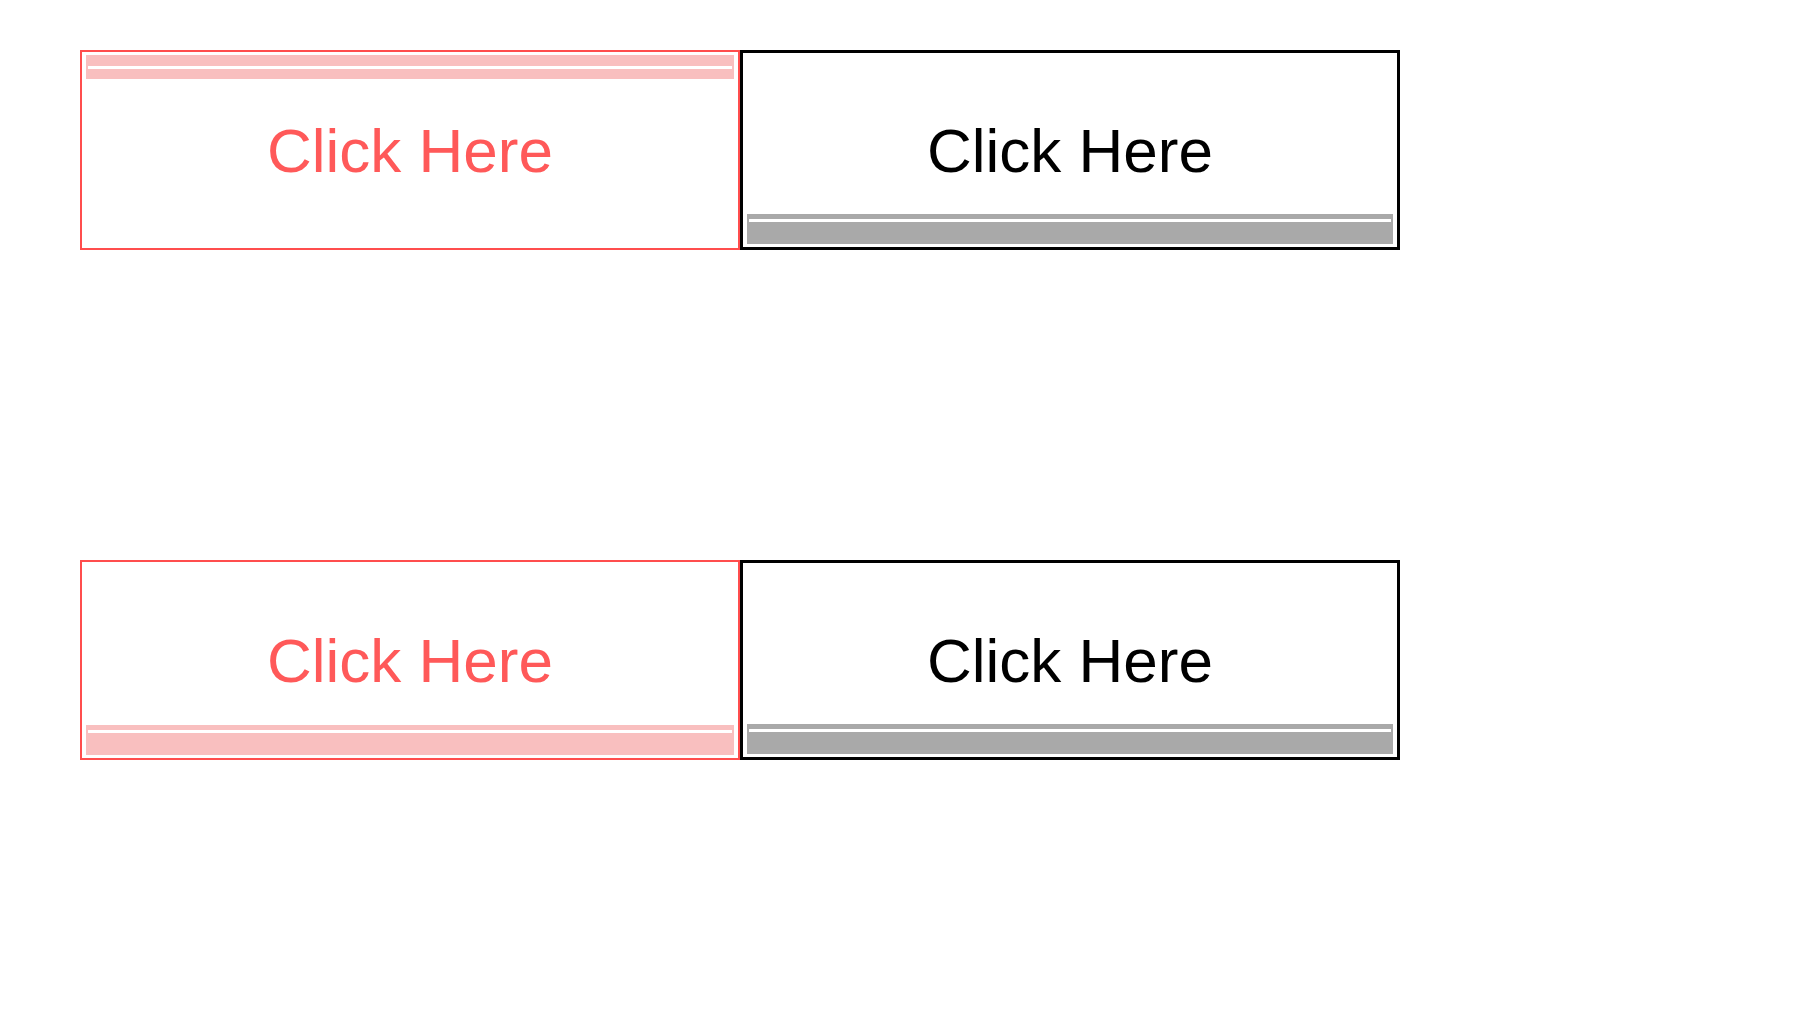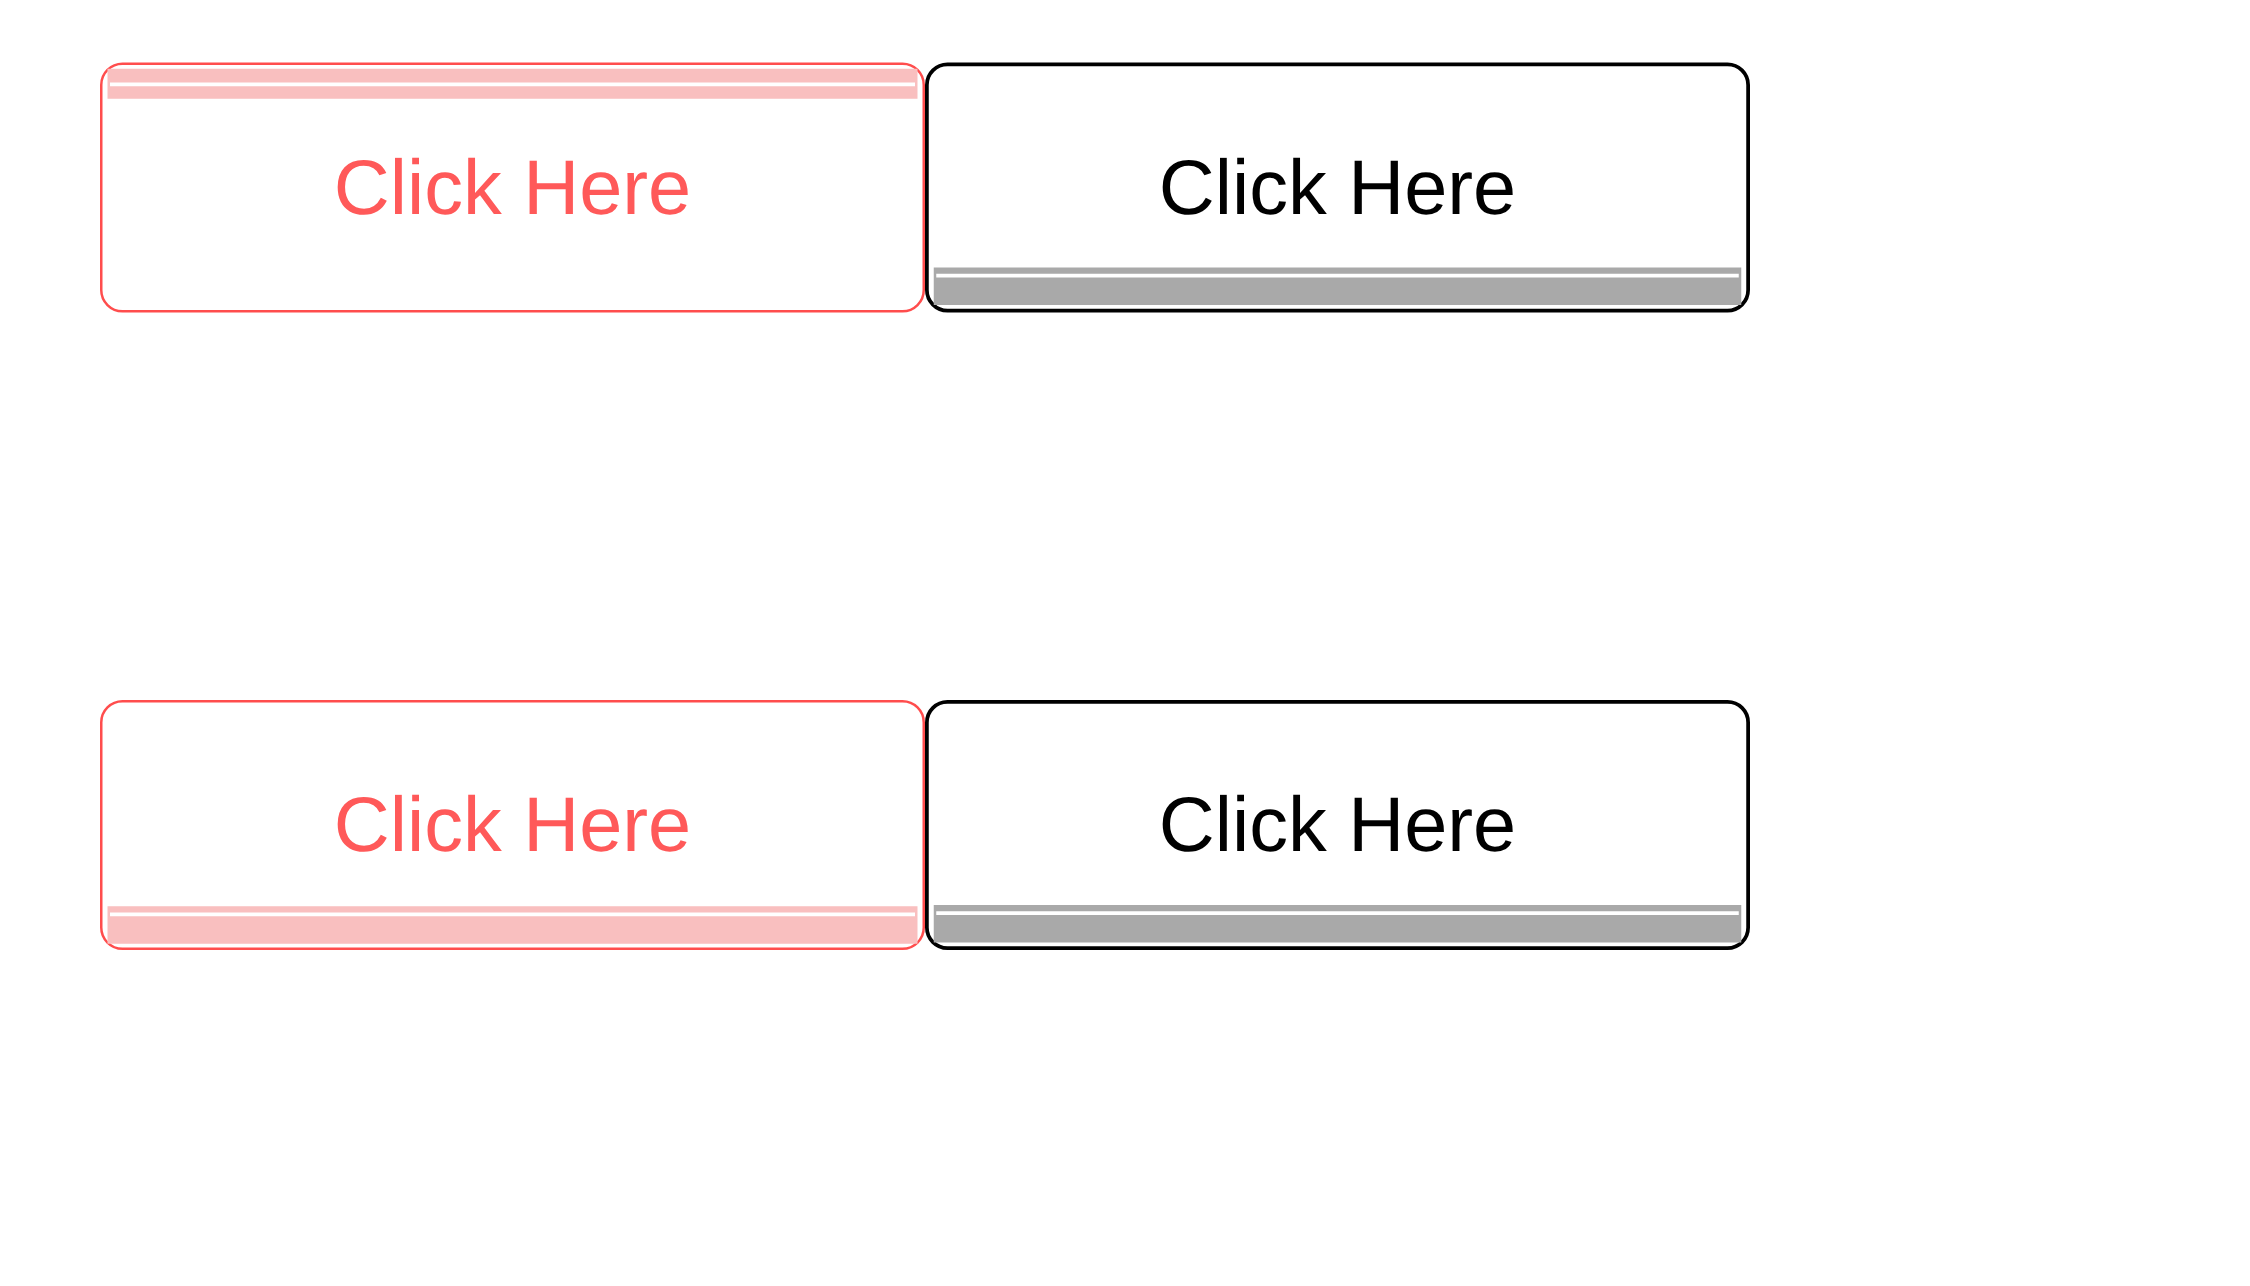--- a/index.html
+++ b/index.html
@@ -29,21 +29,20 @@
       position: relative;
       width: 660px;
       height: 200px;
       background: #ffffff;
       display: flex;
       align-items: center;
       justify-content: center;
       font-size: 62px;
       font-weight: 400;
       cursor: pointer;
-      border-radius: 18px;
     }
     
     
     .click-red {
       border: 2px solid #ff4d4d;
       color: #ff5959;
     }
     
     
     .click-black {

